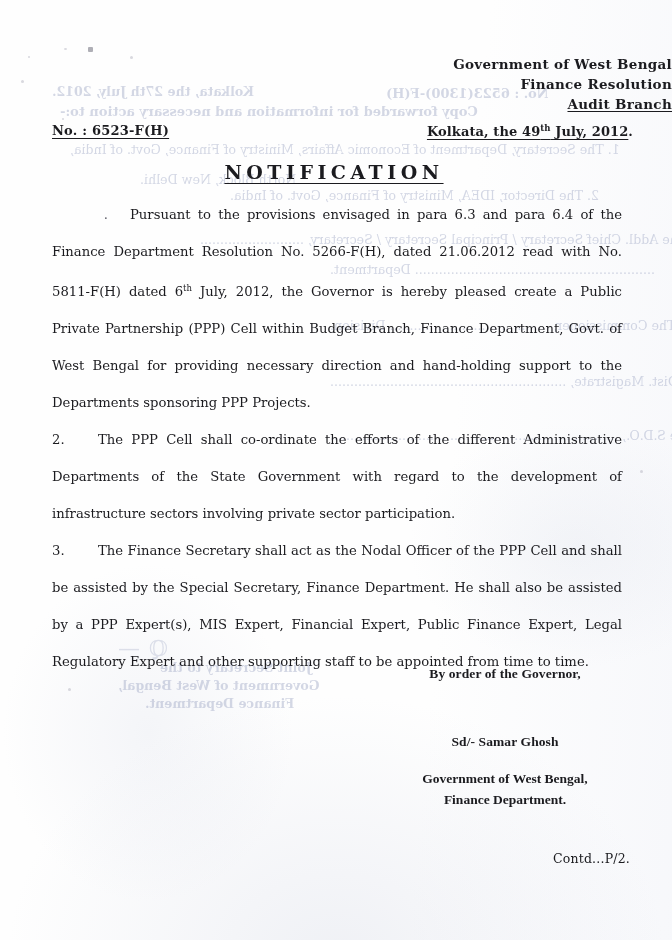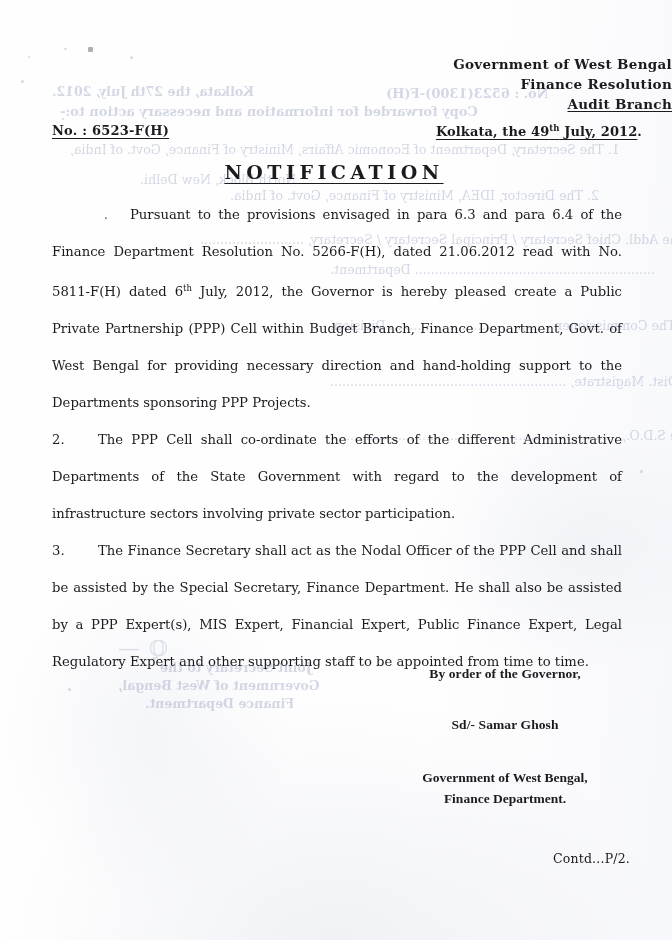--- a/index.html
+++ b/index.html
@@ -59,21 +59,21 @@
     line-height: 20px;
     letter-spacing: .3px;
     padding-top: 54px;
   }
   .letterhead .u { text-decoration: underline; text-underline-offset: 2px; }
 
   .numdate {
     position: absolute;
     top: 123px;
     left: 0;
-    right: 0;
+    right: 9px;
     height: 22px;
   }
   .numdate .no {
     position: absolute;
     left: 52px;
     top: 0;
     font-weight: bold;
     font-size: 13px;
     letter-spacing: .2px;
     text-decoration: underline;
@@ -134,22 +134,22 @@
     position: absolute;
     top: 663px;
     left: 390px;
     width: 230px;
     text-align: center;
     font-weight: bold;
     font-size: 13.5px;
     line-height: 21px;
     font-family: "Liberation Serif", "DejaVu Serif", serif;
   }
-  .signblock .order { display: block; margin-bottom: 30px; letter-spacing: .1px; }
-  .signblock .sd { display: block; margin-bottom: 32px; letter-spacing: .1px; }
+  .signblock .order { display: block; margin-bottom: 47px; letter-spacing: .1px; }
+  .signblock .sd { display: block; margin-bottom: 16px; letter-spacing: .1px; }
   .signblock .desig { display: block; }
 
   .contd {
     position: absolute;
     top: 851px;
     right: 42px;
     font-size: 12.5px;
     letter-spacing: .2px;
   }
 </style>

